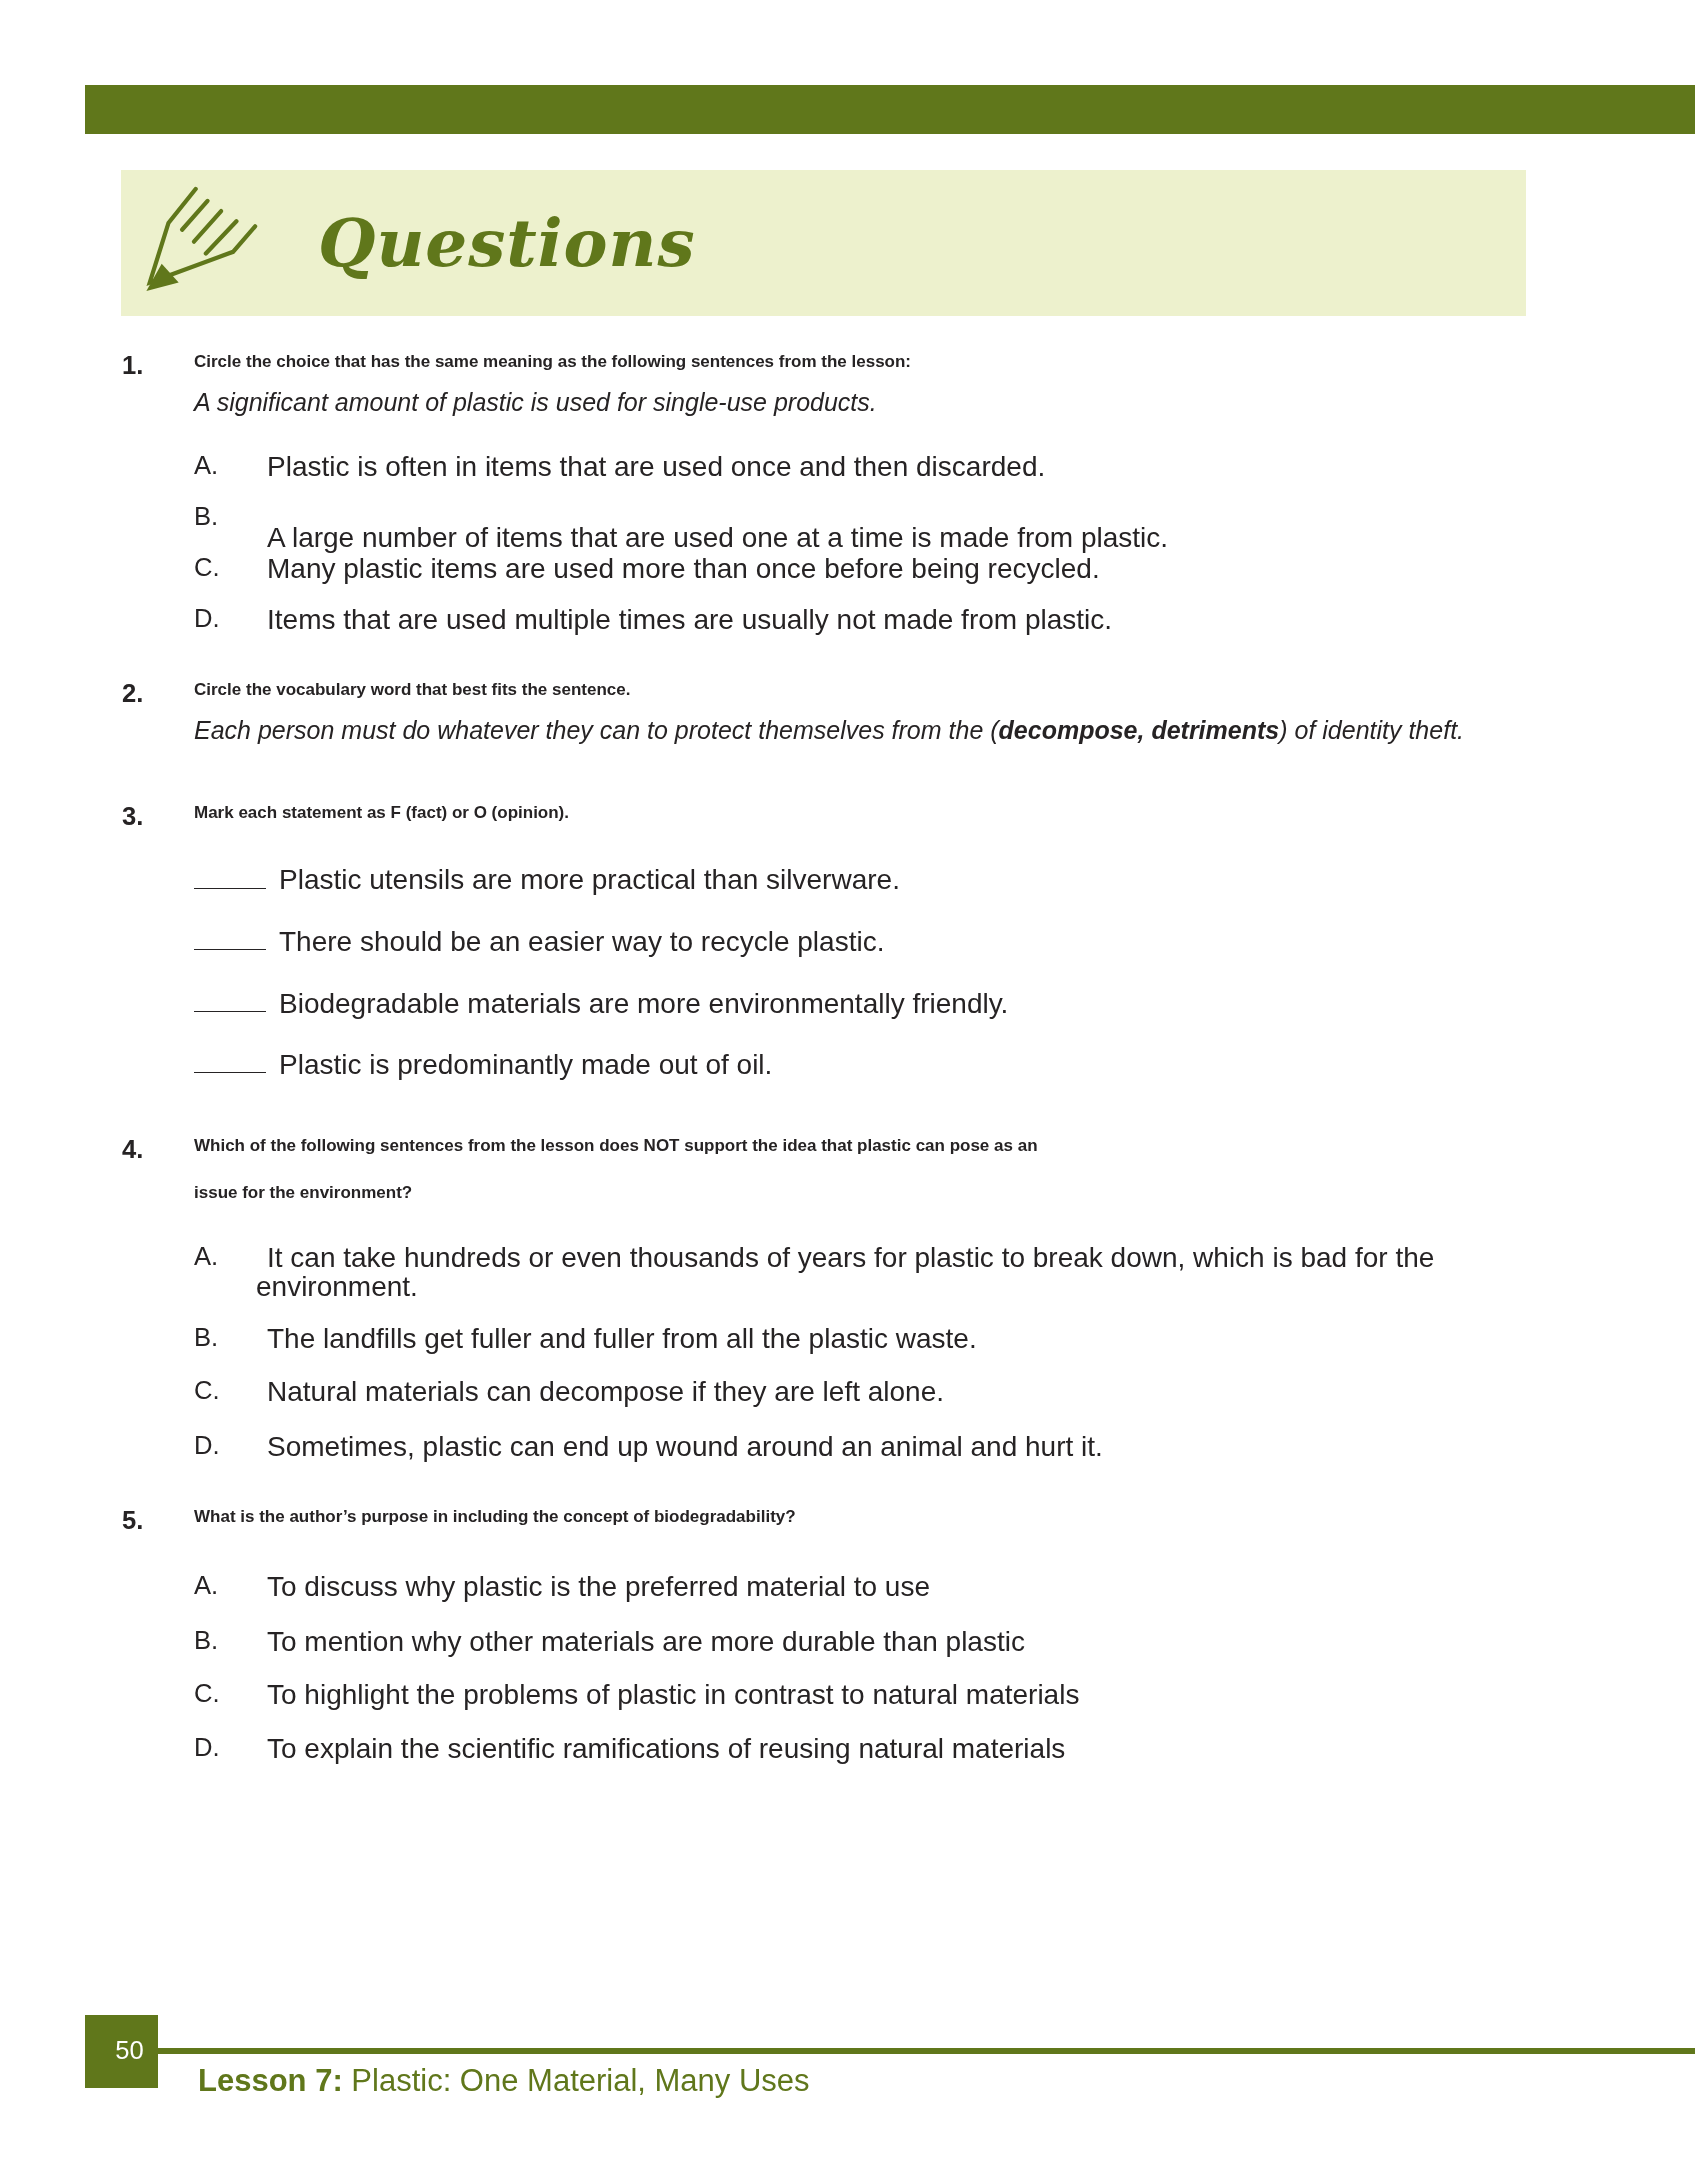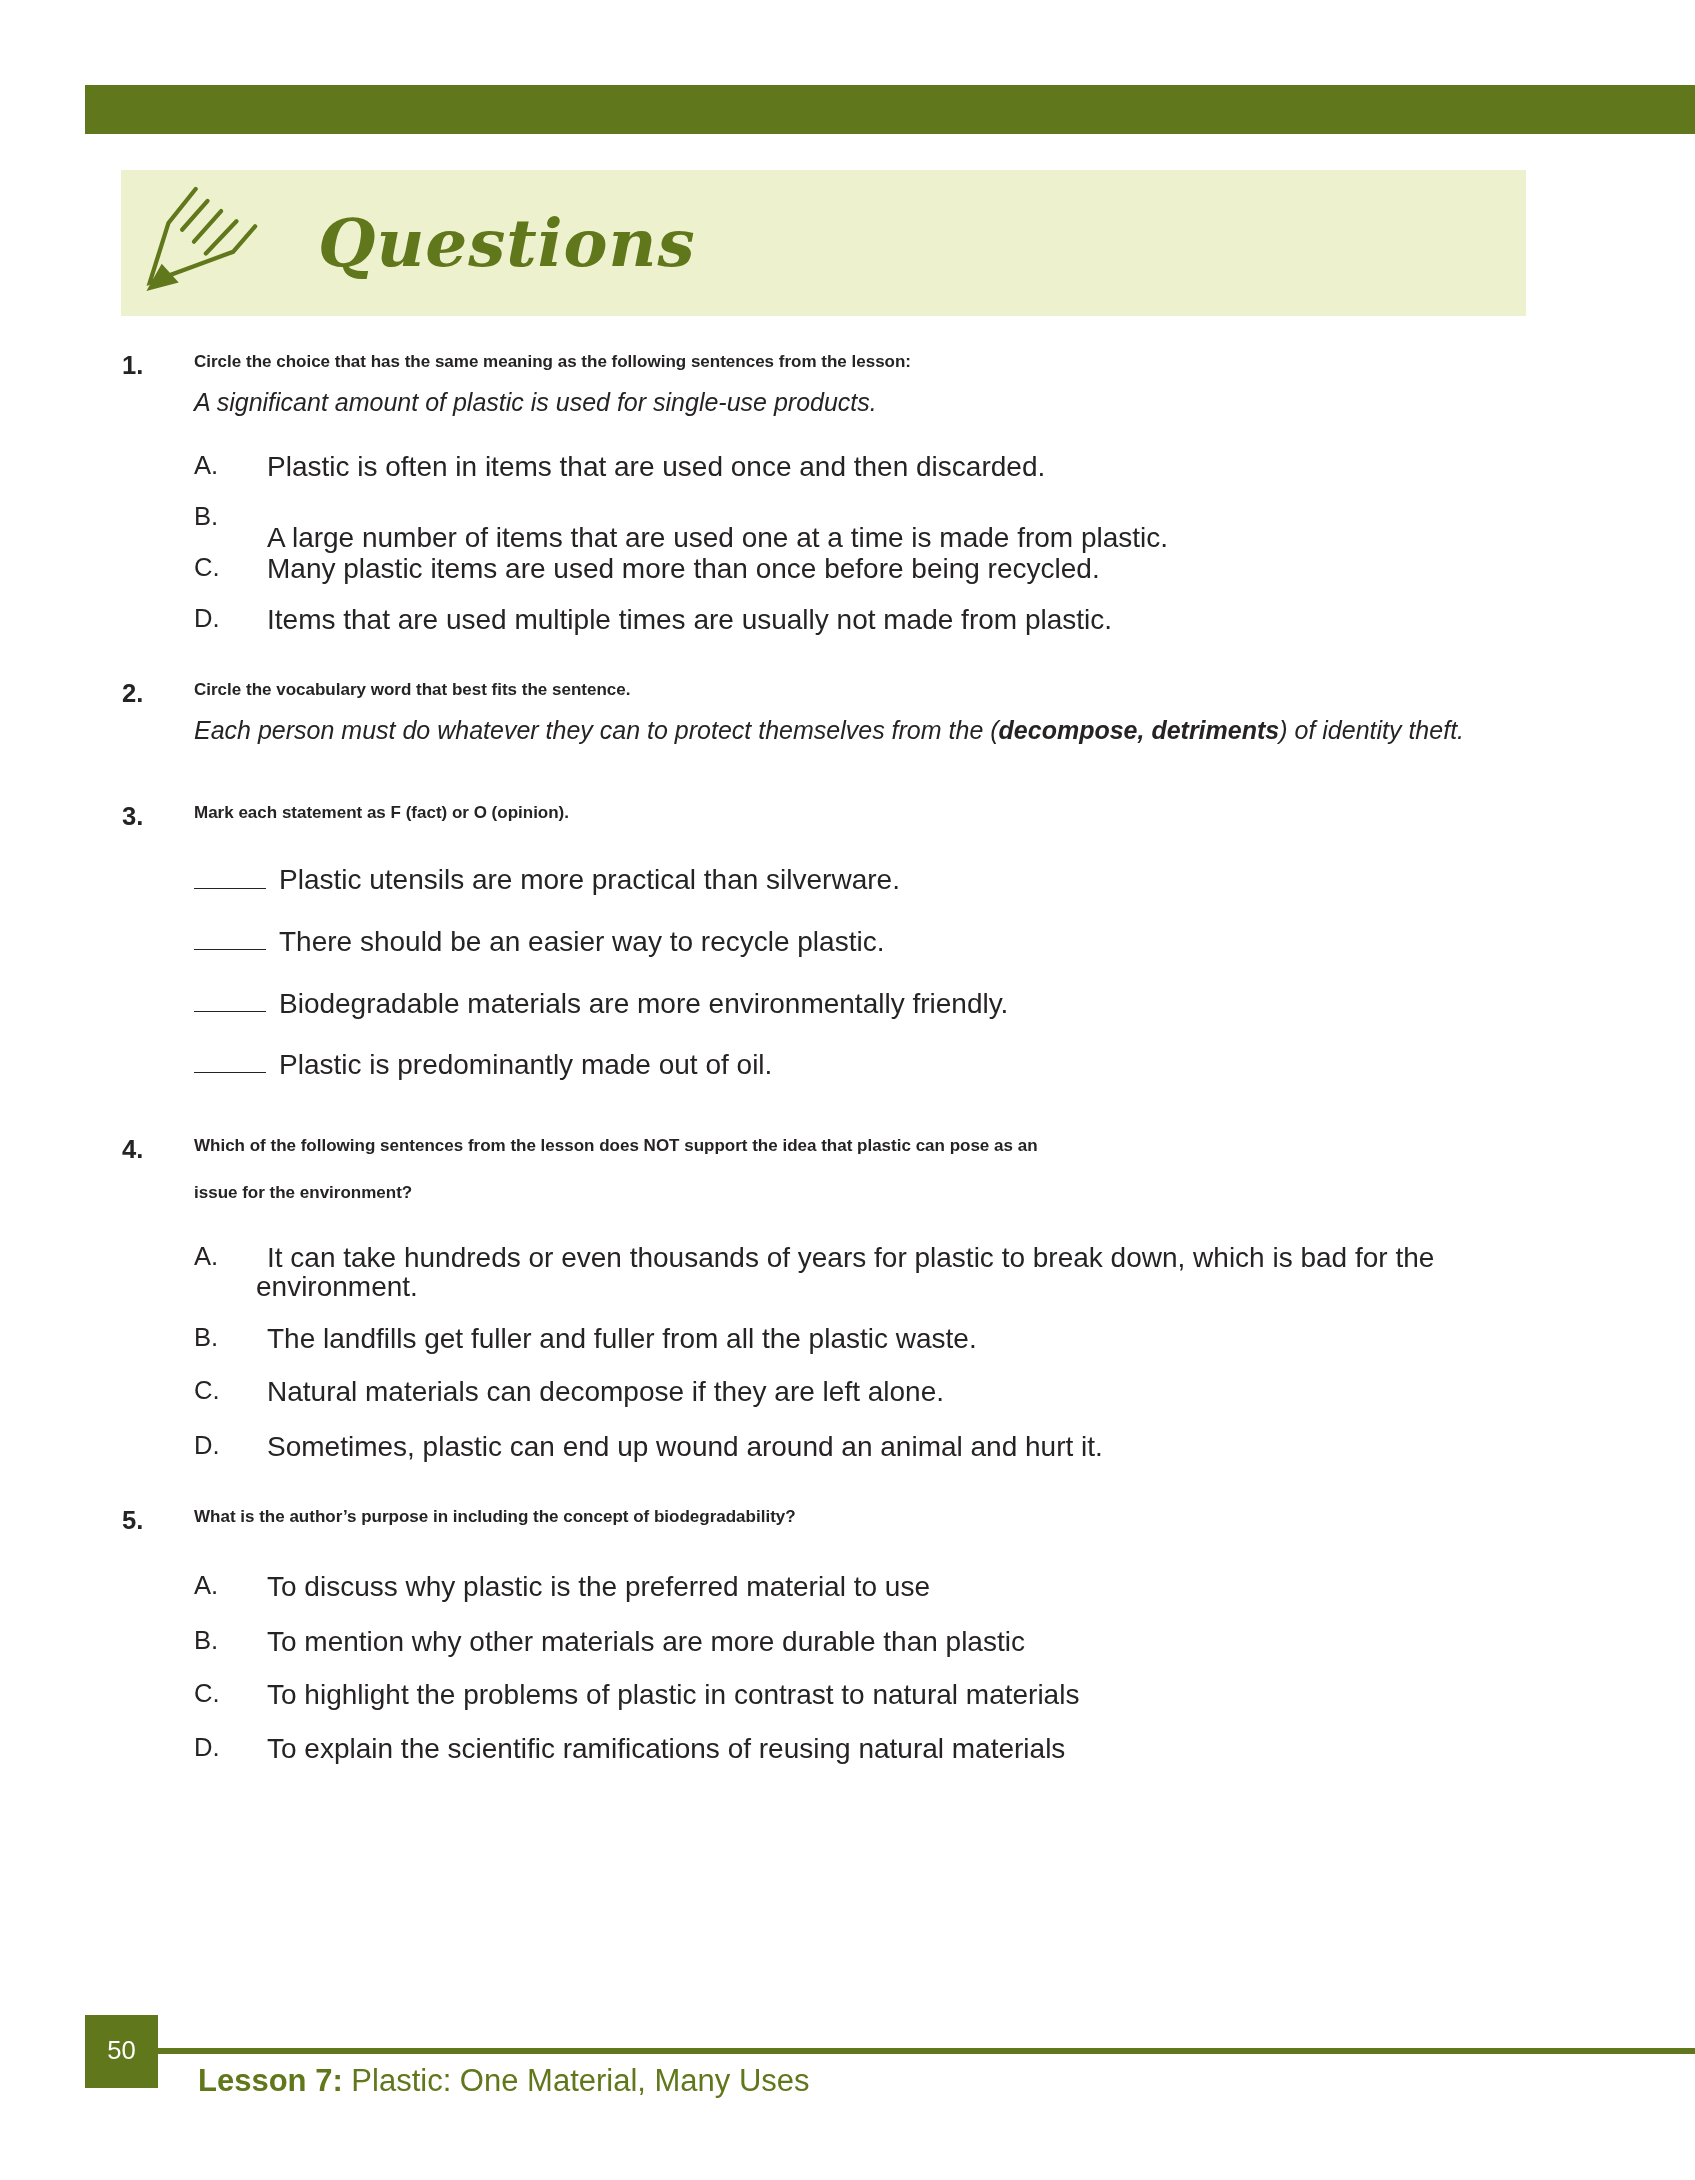--- a/index.html
+++ b/index.html
@@ -13,21 +13,21 @@
   .abs { position:absolute; white-space:nowrap; line-height:1; }
   .num { font-weight:bold; font-size:25.6px; }
   .qtext { font-weight:bold; font-size:17px; }
   .sub { font-style:italic; font-size:25px; }
   .opt-letter { font-size:25.6px; }
   .opt-text { font-size:28px; }
   .blank { position:absolute; width:72px; height:0; border-top:1.7px solid #262324; }
   .b { font-weight:bold; }
   .footer-line { position:absolute; left:158px; top:2048px; width:1538px; height:6px; background:#60771b; }
   .page-box { position:absolute; left:85px; top:2015px; width:73px; height:73px; background:#60771b; }
-  .page-num { position:absolute; left:85px; top:2038px; width:73px; text-align:center; color:#ffffff; font-size:25.6px; line-height:1; }
+  .page-num { position:absolute; left:85px; top:2038px; width:73px; text-align:center; color:#ffffff; font-size:25.6px; line-height:1;padding-left:8px; }
   .footer-title { position:absolute; left:198px; top:2065px; font-size:31px; color:#60771b; line-height:1; white-space:nowrap; }
 </style>
 </head>
 <body>
 
 <div class="topbar"></div>
 
 <div class="header-box"></div>
 <svg class="pencil" viewBox="0 0 146 142">
   <g stroke="#60771b" stroke-width="5" stroke-linecap="round" fill="none">

